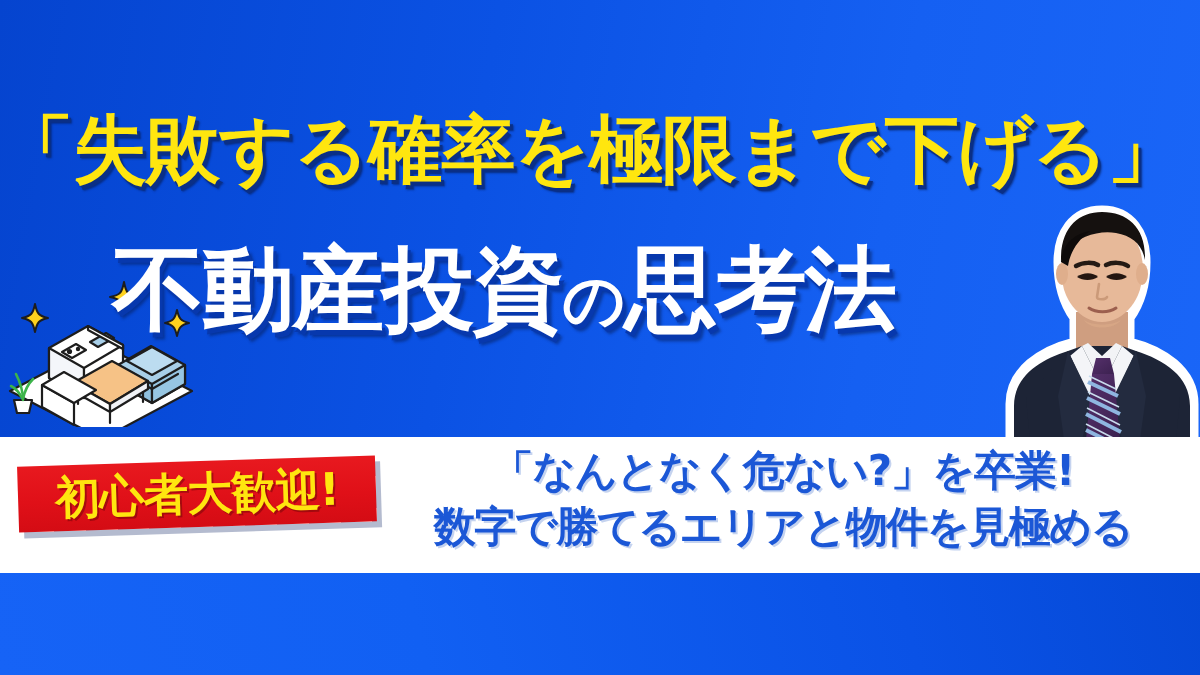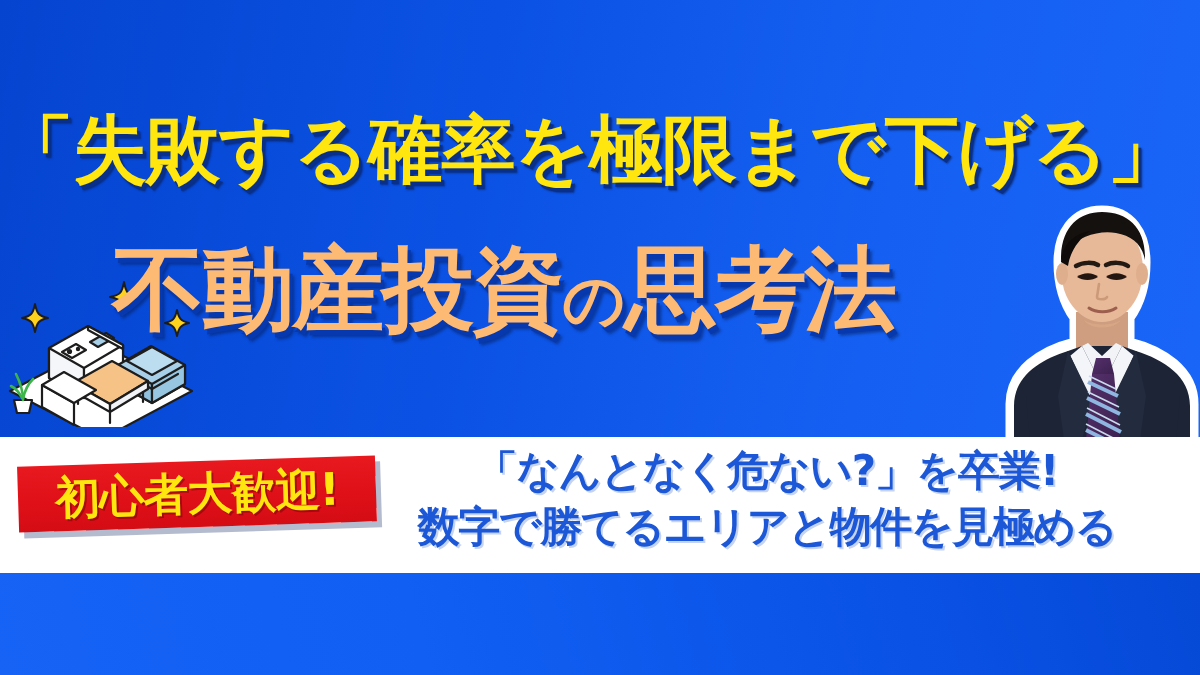--- a/index.html
+++ b/index.html
@@ -45,21 +45,21 @@
   
   .subheadline {
     position: absolute;
     left: 0;
     top: 244px;
     width: 1007px;
     text-align: center;
     font-size: 92px;
     line-height: 1.0;
     font-weight: 700;
-    color: #fdba74;
+    color: #ffffff;
     letter-spacing: -2px;
     white-space: nowrap;
     text-shadow:
       3px 5px 0 #0738ad,
       5px 7px 3px rgba(4,22,70,.45);
   }
   .subheadline .small {
     font-size: 62px;
     letter-spacing: -1px;
   }
@@ -69,21 +69,21 @@
     position: absolute;
     left: 0;
     top: 437px;
     width: 1200px;
     height: 136px;
     background: #ffffff;
   }
 
   .band-text {
     position: absolute;
-    left: 352px;
+    left: 368px;
     top: 443px;
     width: 830px;
     text-align: center;
     color: #1b57d6;
     font-weight: 700;
     font-size: 42px;
     line-height: 1.33;
     letter-spacing: -1px;
     white-space: nowrap;
     text-shadow: 2px 2px 0 rgba(150,175,225,.55);

